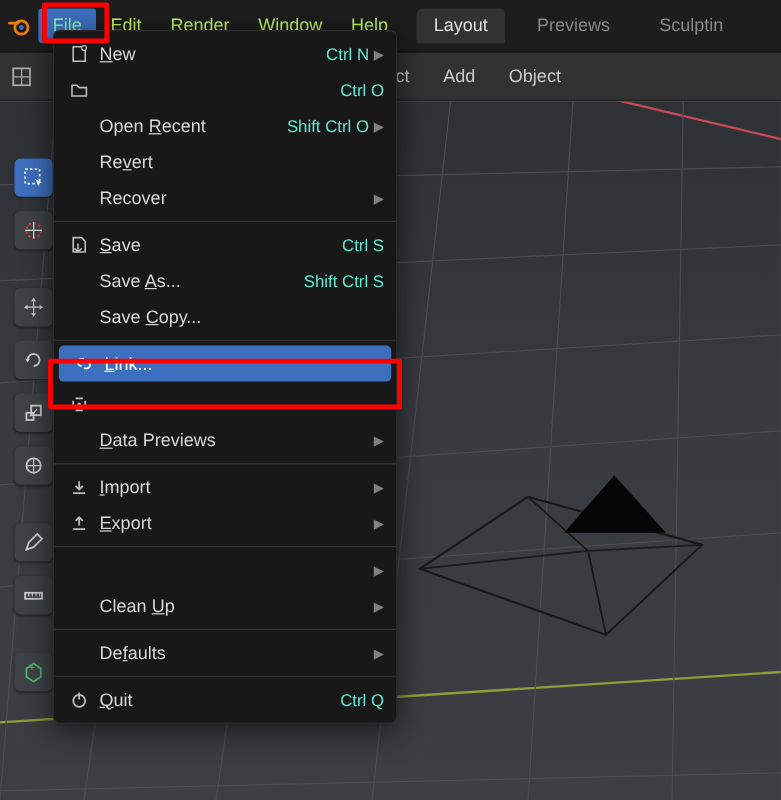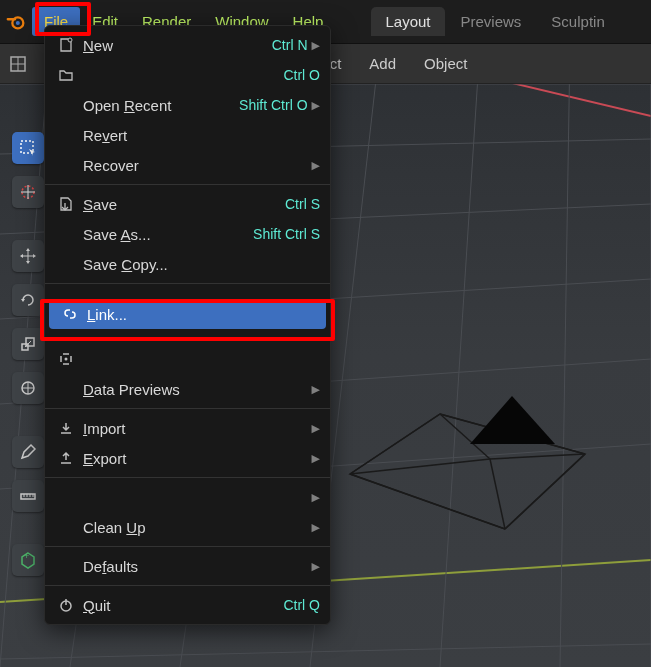--- a/index.html
+++ b/index.html
@@ -16,22 +16,22 @@
   .topbar {
     position: absolute; top: 0; left: 0; right: 0; height: 44px;
     background: #1d1d1d; display: flex; align-items: center; padding: 0 4px;
     border-bottom: 1px solid #111;
   }
   .logo { width: 24px; height: 24px; margin-right: 4px; display:flex; align-items:center; justify-content:center;}
   .menu-bar { display: flex; align-items: center; gap: 0; }
   .menu-item {
     color: #bef264; font-size: 15px; padding: 6px 12px; cursor: default; border-radius:3px;
   }
-  .menu-item.open { background: #3d6fbf; color: #fde047; border-radius:3px;}
-  .workspace-tabs { display: flex; margin-left: 36px; gap: 2px; align-items:center;}
+  .menu-item.open { background: #3d6fbf; color: #86efac; border-radius:3px;}
+  .workspace-tabs { display: flex; margin-left: 12px; gap: 13px; align-items:center;}
   .ws-tab { color: #888; font-size: 15px; padding: 6px 14px; border-radius: 5px 5px 0 0; }
   .ws-tab.active { background: #323232; color: #e0e0e0; }
 
   
   .subbar {
     position: absolute; top: 44px; left:0; right:0; height: 40px;
     background: #323232; display:flex; align-items:center; padding-left: 8px; color:#ccc; font-size:15px;
     border-bottom:1px solid #222;
   }
   .subbar-item { margin-left: 28px; }
@@ -53,21 +53,21 @@
   .dropdown {
     position: absolute; left: 44px; top: 25px; width: 287px;
     background: #181818; border: 1px solid #2a2a2a; border-radius: 6px;
     box-shadow: 0 6px 24px rgba(0,0,0,.6);
     padding: 4px 0;
   }
   .dd-item {
     display: flex; align-items: center; height: 30px; padding: 0 10px;
     color: #d8d8d8; font-size: 15px; cursor: default;
   }
-  .dd-item.highlight { background: #3d6fbf; color:#fff; border-radius:4px; margin:15px 4px;justify-content:space-between;}
+  .dd-item.highlight { background: #3d6fbf; color:#fff; border-radius:4px; margin:4px 4px;justify-content:space-between;}
   .dd-icon { width: 22px; display:flex; align-items:center; justify-content:center; margin-right: 6px; color:#bdbdbd;}
   .dd-item.highlight .dd-icon { color:#fff;}
   .dd-label { flex: 1; }
   .dd-shortcut { color: #5eead4; font-size: 14px; margin-left:auto;}
   .dd-arrow { color: #808080; font-size: 11px; margin-left:auto;}
   .dd-sep { height: 1px; background: #333; margin: 4px 0; }
   .underline-letter { text-decoration: underline; }
 
   
   .redbox { position: absolute; border: 4px solid #ff0000; border-radius: 2px; pointer-events: none; }

